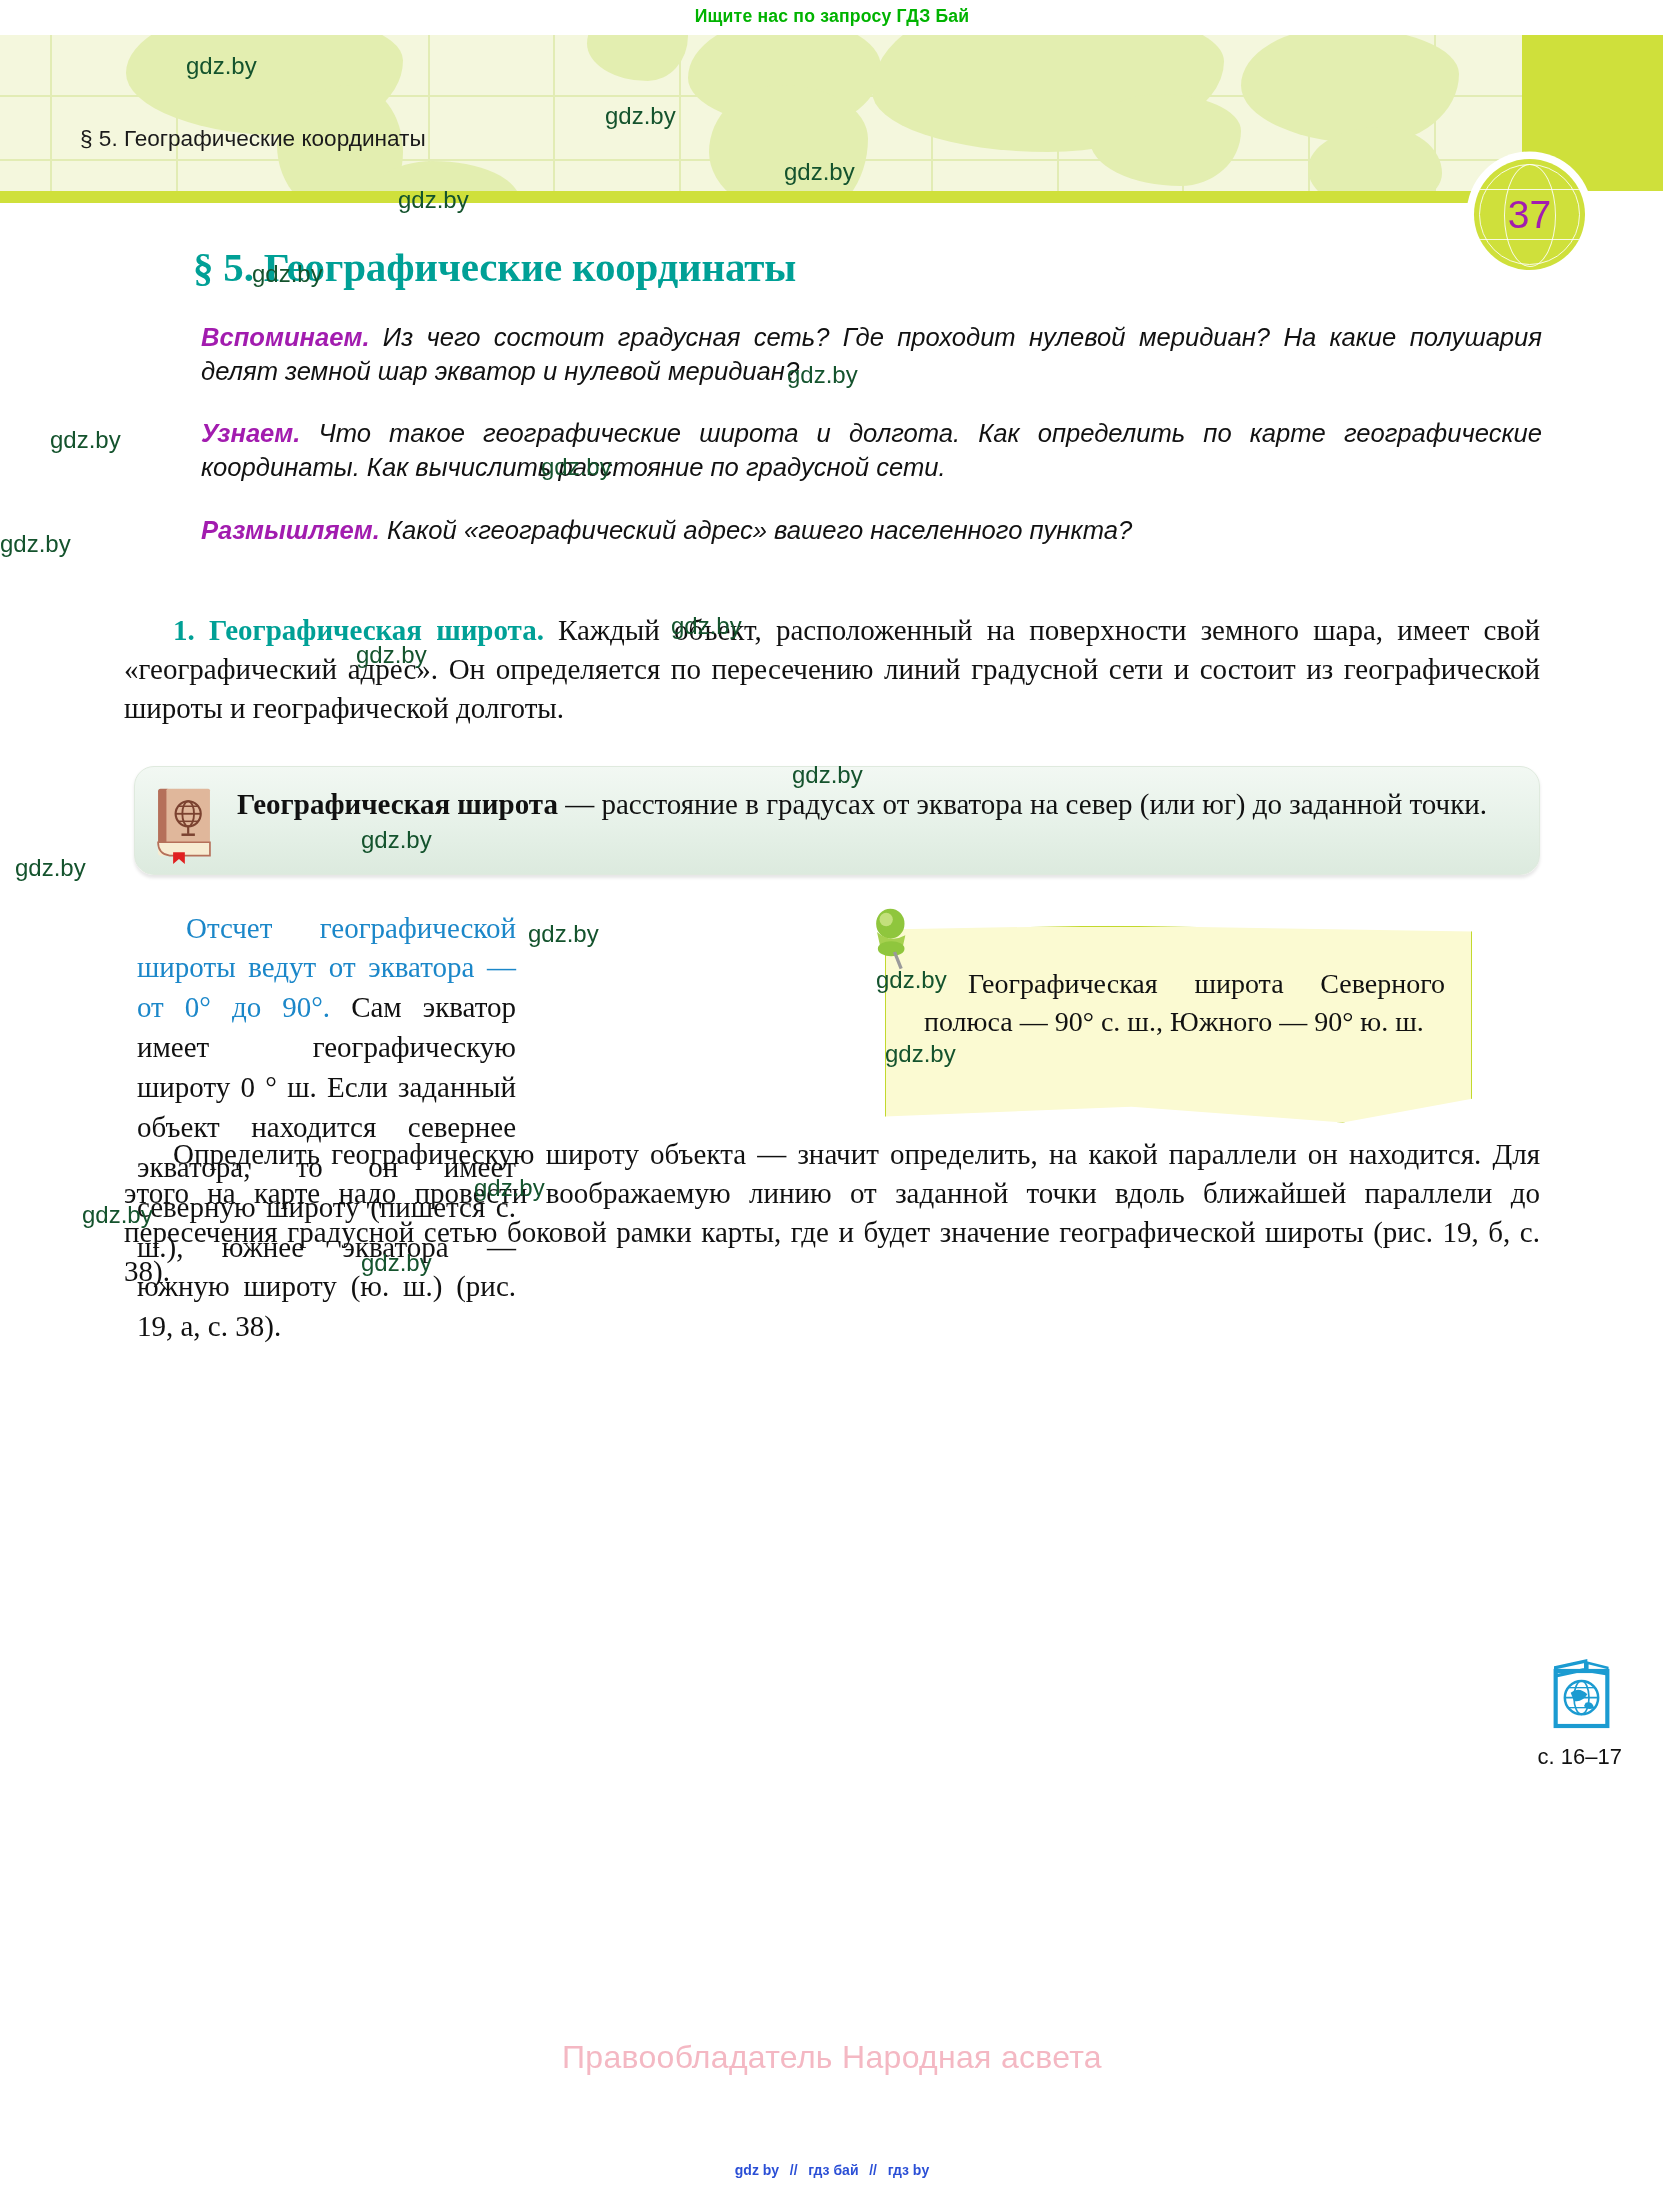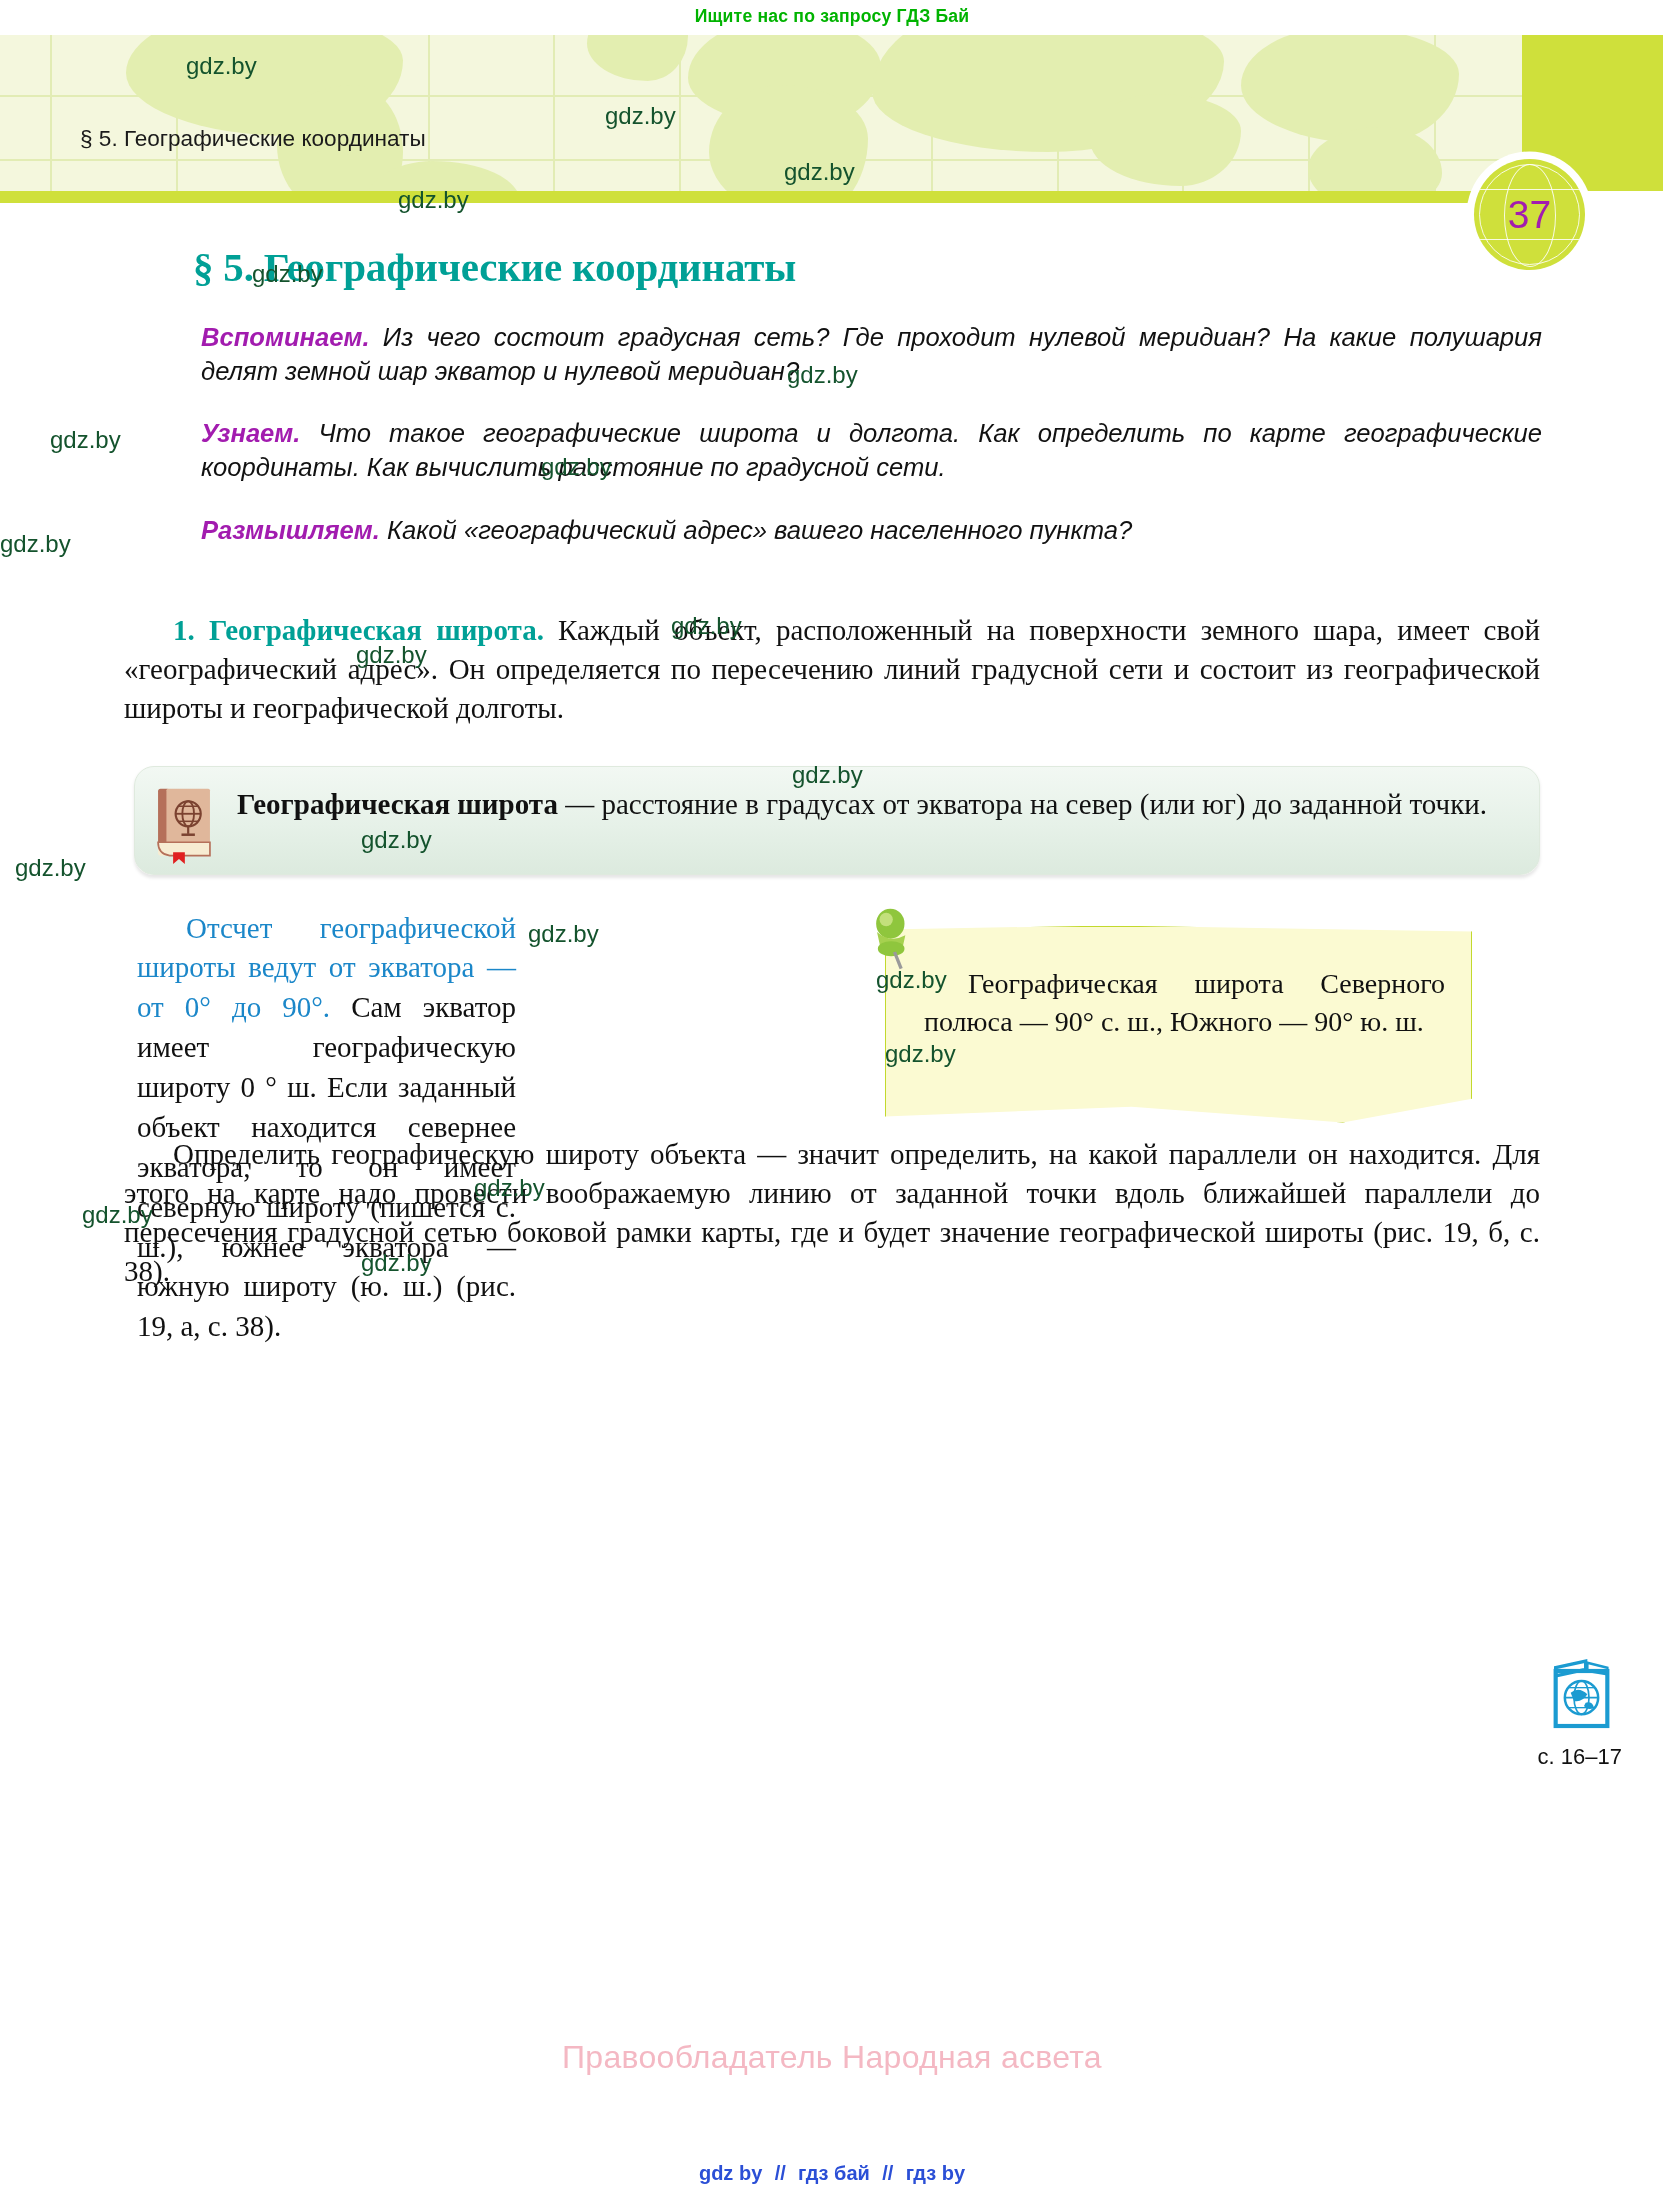--- a/index.html
+++ b/index.html
@@ -276,21 +276,21 @@
     color: #f4b8c3;
     letter-spacing: 0.3px;
   }
   .bottom-links {
     position: absolute;
     top: 2162px;
     left: 0; width: 1664px;
     text-align: center;
     font-family: "Liberation Sans", sans-serif;
     font-weight: bold;
-    font-size: 20px;
+    font-size: 14px;
     color: #2b4fd6;
   }
   .bottom-links span { margin: 0 3.4px; }
 
   
   .wm {
     position: absolute;
     font-family: "Liberation Sans", sans-serif;
     font-size: 24px;
     color: #14532d;

